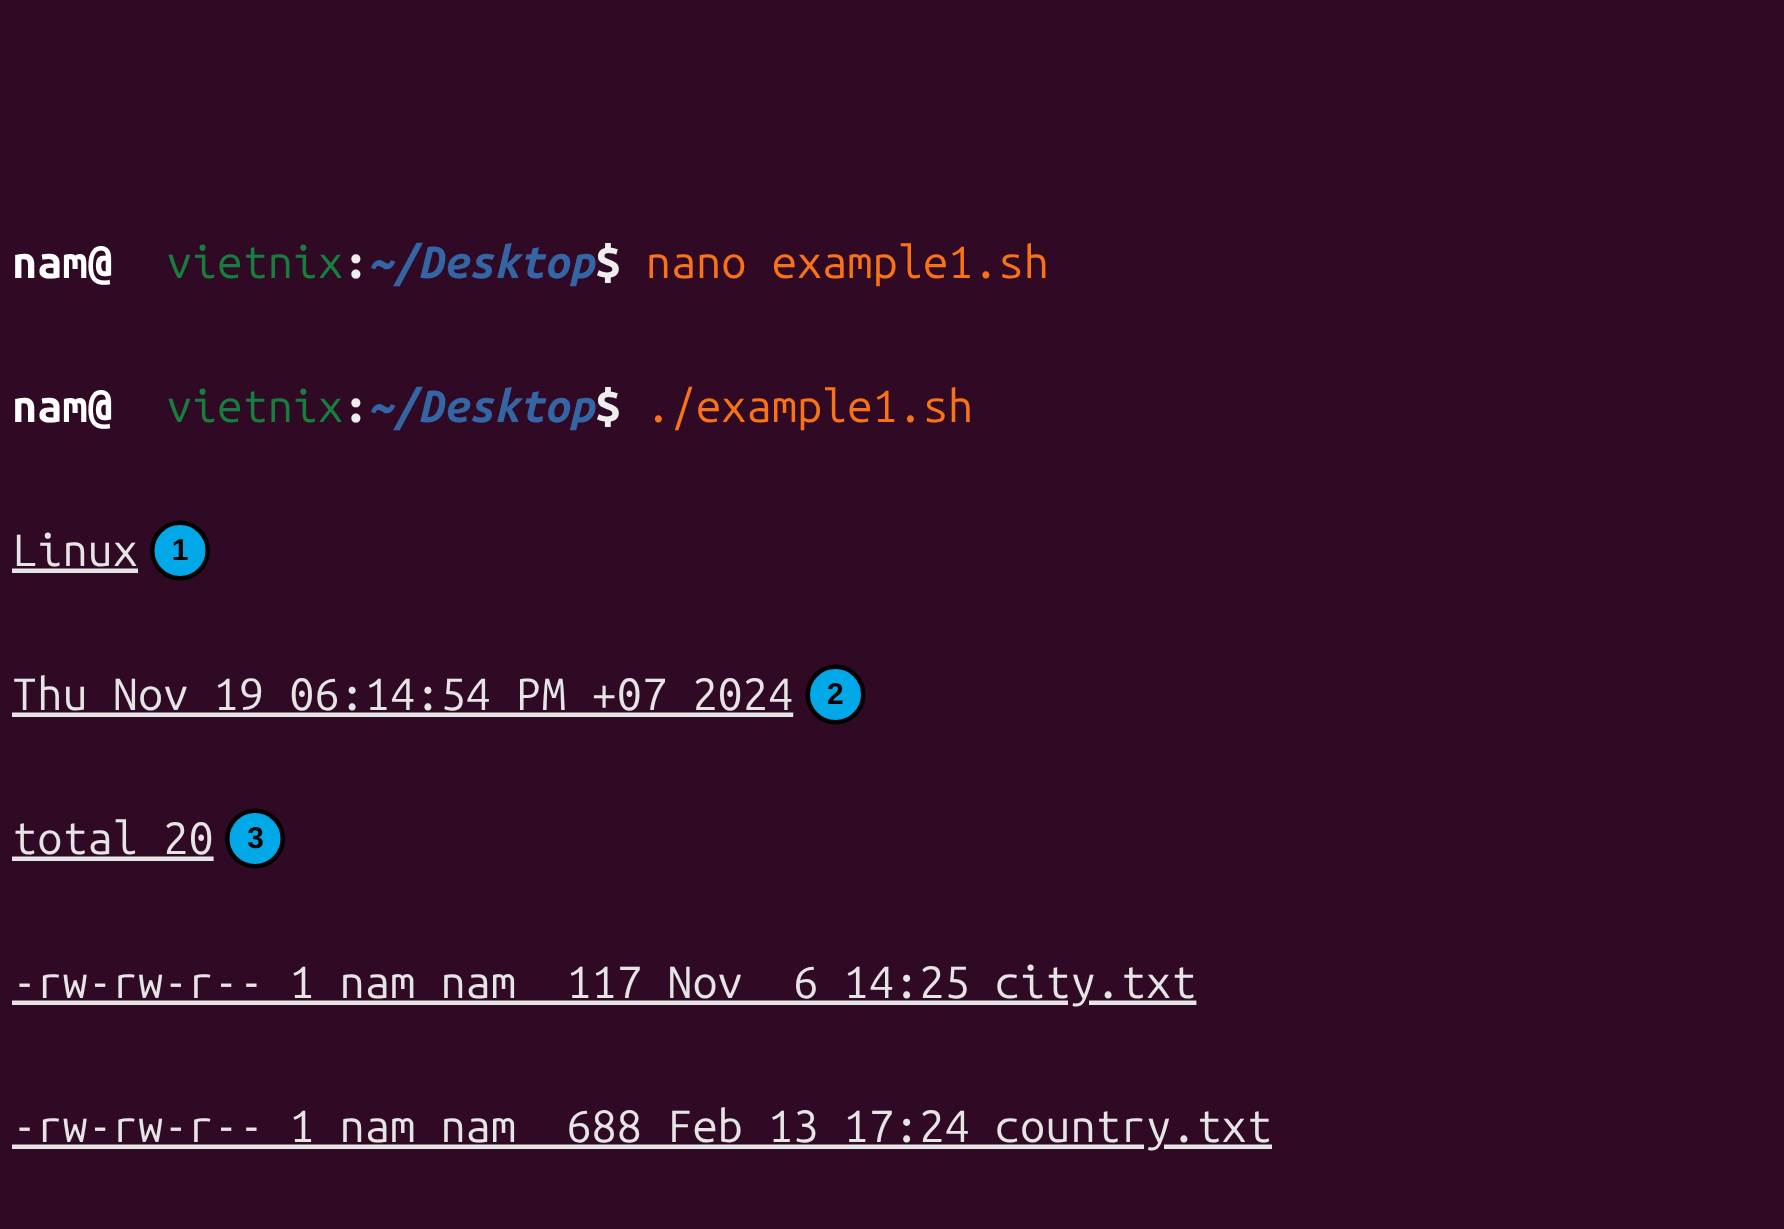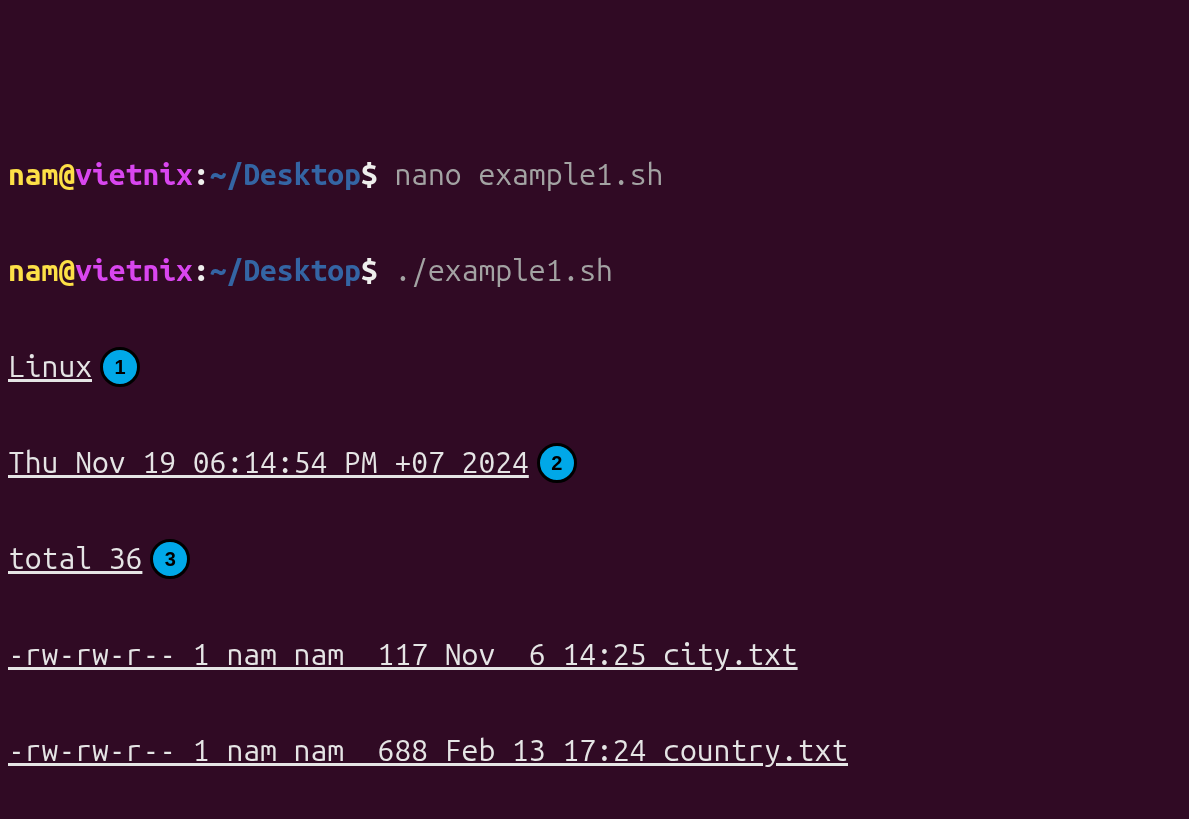--- a/index.html
+++ b/index.html
@@ -9,26 +9,26 @@
     font-family: "Ubuntu Mono", "DejaVu Sans Mono", "Courier New", monospace;
     font-size: 30px;
     line-height: 1.6;
     color: #eeeeec;
     white-space: pre;
     width: 1189px;
     height: 819px;
     box-sizing: border-box;
     overflow: hidden;
   }
-  .user { color: #fde047; font-weight: bold; }
-  .host { color: #d946ef; font-weight: bold; }
+  .user { color: #ffffff; font-weight: bold; }
+  .host { color: #15803d; font-weight: normal; margin-left: 36px; }
   .colon { color: #eeeeec; font-weight: bold; }
-  .path { color: #3465a4; font-weight: bold; }
+  .path { color: #3465a4; font-weight: bold; font-style: italic; }
   .dollar { color: #eeeeec; font-weight: bold; }
-  .cmd  { color: #a3a3a3; margin-top: 16px; }
+  .cmd  { color: #f97316; margin-top: 16px; }
   .out  { color: #e5e5e5; text-decoration: underline; }
   .line { display: block; position: relative; }
   .badge {
     display: inline-flex;
     align-items: center;
     justify-content: center;
     width: 34px;
     height: 34px;
     border-radius: 50%;
     background: #00a8e8;
@@ -44,21 +44,21 @@
   }
 </style>
 </head>
 <body>
 
 
 <span class="line"><span class="user">nam</span><span class="user">@</span><span class="host">vietnix</span><span class="colon">:</span><span class="path">~/Desktop</span><span class="dollar">$</span> <span class="cmd">nano example1.sh</span></span>
 <span class="line"><span class="user">nam</span><span class="user">@</span><span class="host">vietnix</span><span class="colon">:</span><span class="path">~/Desktop</span><span class="dollar">$</span> <span class="cmd">./example1.sh</span></span>
 <span class="line"><span class="out">Linux</span><span class="badge">1</span></span>
 <span class="line"><span class="out">Thu Nov 19 06:14:54 PM +07 2024</span><span class="badge">2</span></span>
-<span class="line"><span class="out">total 36</span><span class="badge">3</span></span>
+<span class="line"><span class="out">total 20</span><span class="badge">3</span></span>
 <span class="line out">-rw-rw-r-- 1 nam nam  117 Nov  6 14:25 city.txt</span>
 <span class="line out">-rw-rw-r-- 1 nam nam  688 Feb 13 17:24 country.txt</span>
 
 
 
 
 
 
 
 

